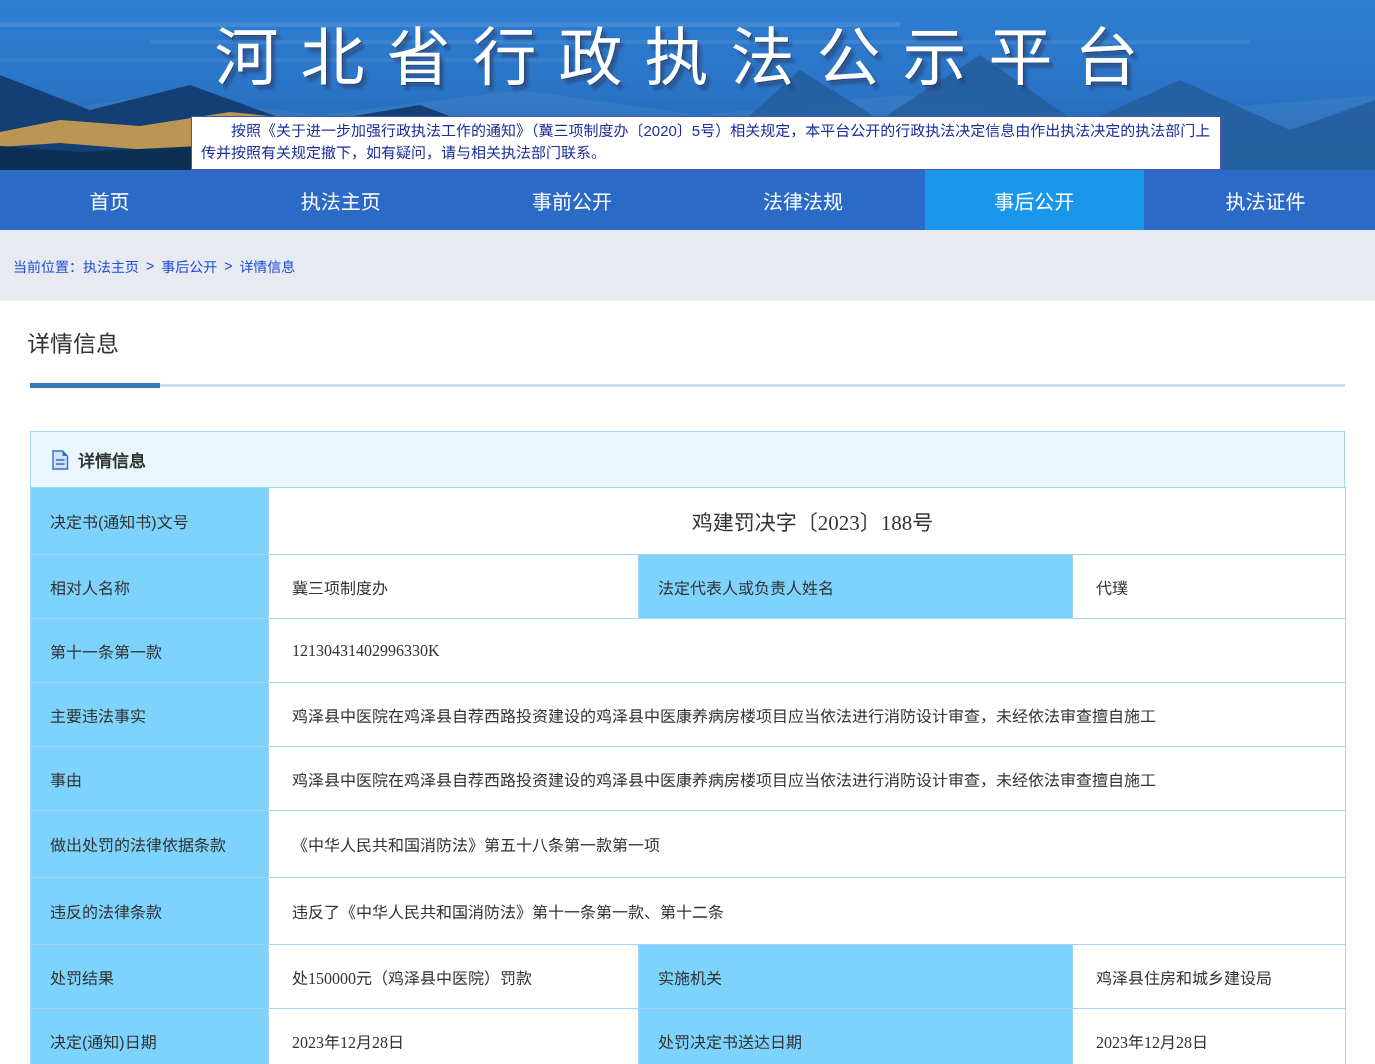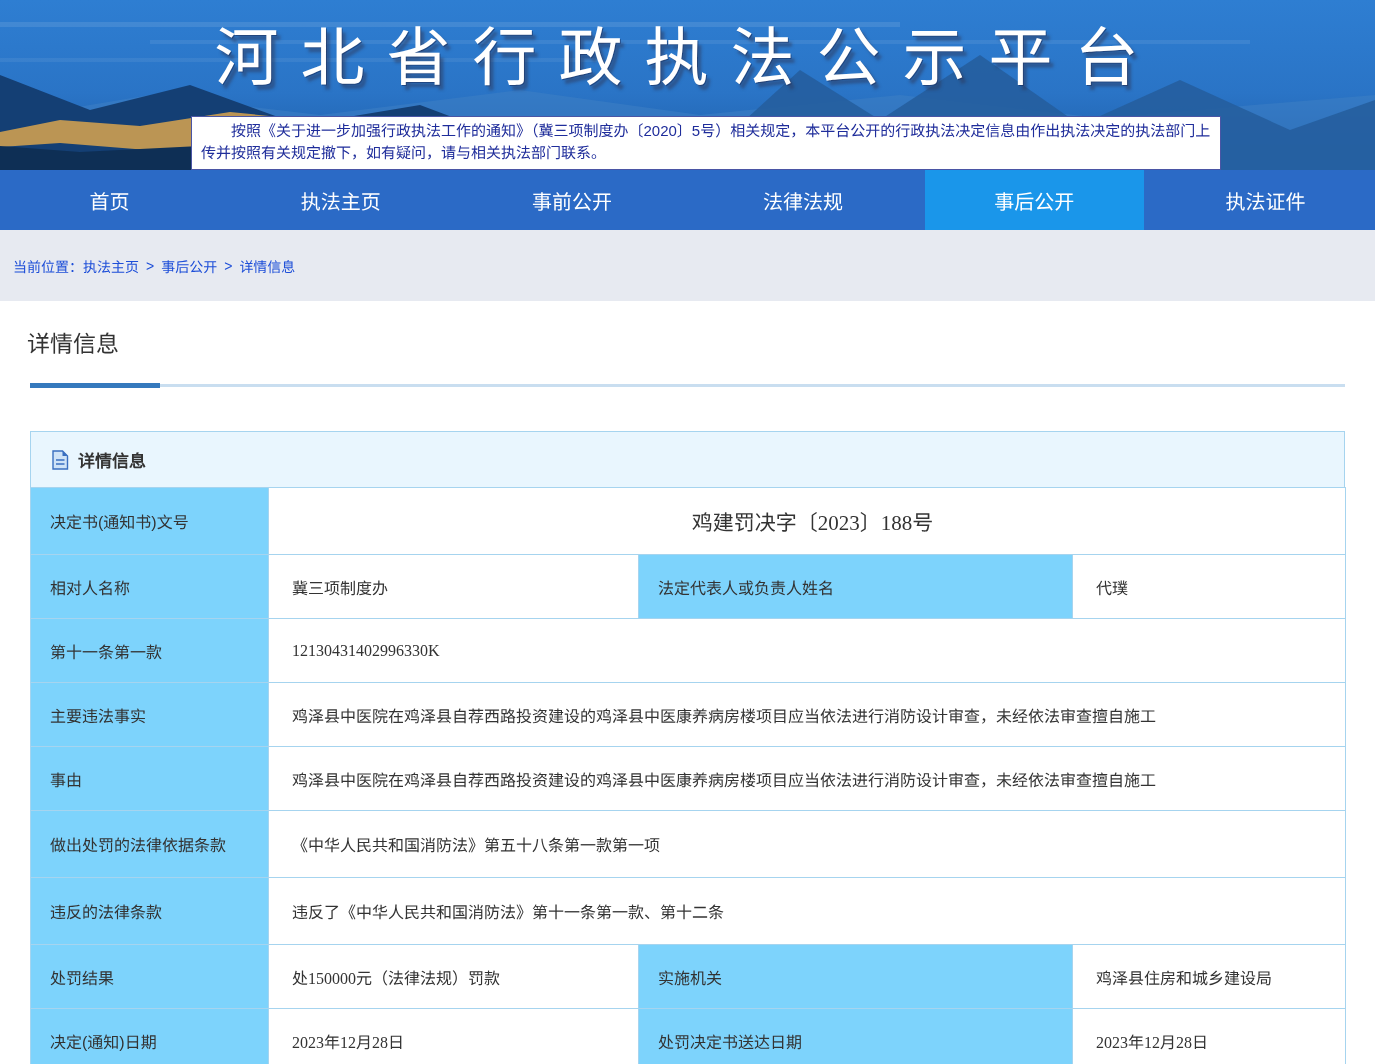--- a/index.html
+++ b/index.html
@@ -170,21 +170,21 @@
       <tr class="tall">
         <td class="lab">做出处罚的法律依据条款</td>
         <td class="val" colspan="3">《中华人民共和国消防法》第五十八条第一款第一项</td>
       </tr>
       <tr class="tall">
         <td class="lab">违反的法律条款</td>
         <td class="val" colspan="3">违反了《中华人民共和国消防法》第十一条第一款、第十二条</td>
       </tr>
       <tr>
         <td class="lab">处罚结果</td>
-        <td class="val">处150000元（法律法规）罚款</td>
+        <td class="val">处150000元（鸡泽县中医院）罚款</td>
         <td class="lab">实施机关</td>
         <td class="val">鸡泽县住房和城乡建设局</td>
       </tr>
       <tr>
         <td class="lab">决定(通知)日期</td>
         <td class="val">2023年12月28日</td>
         <td class="lab">处罚决定书送达日期</td>
         <td class="val">2023年12月28日</td>
       </tr>
     </tbody>

